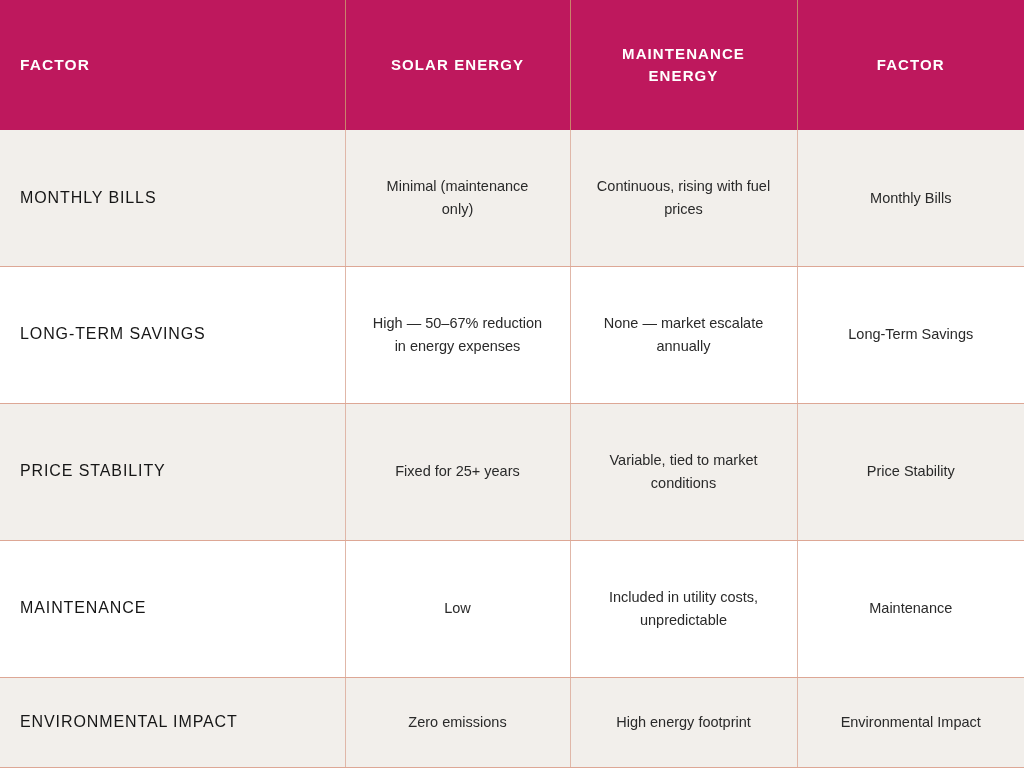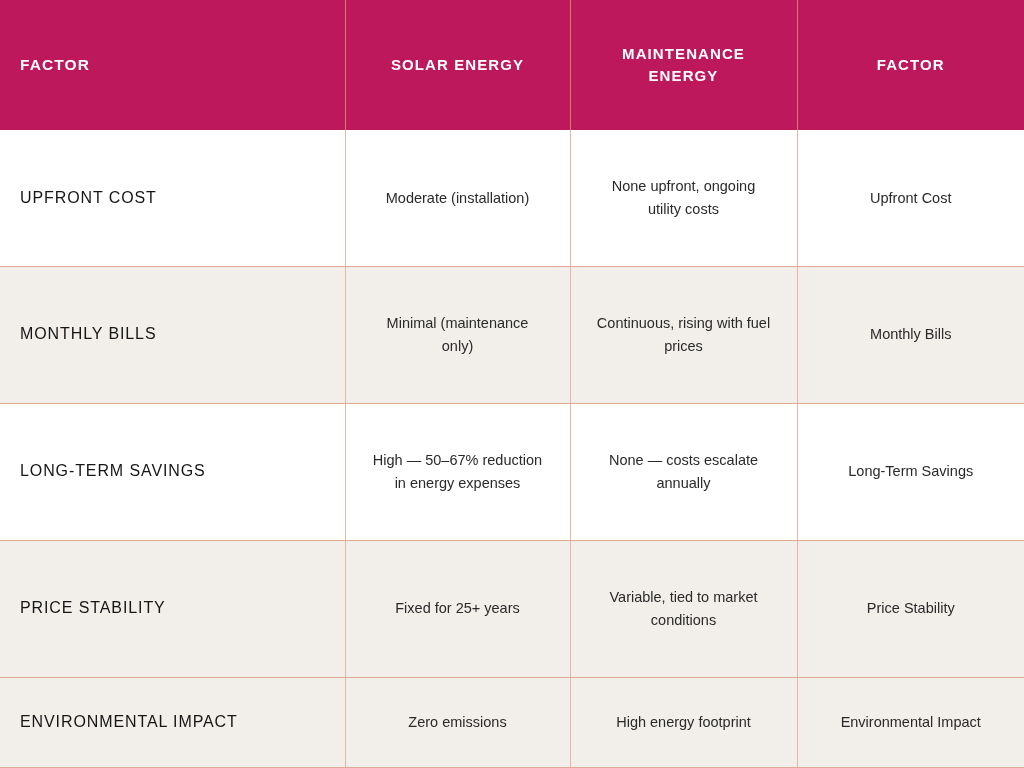--- a/index.html
+++ b/index.html
@@ -102,48 +102,48 @@
   <thead>
     <tr>
       <th class="hdr-factor">FACTOR</th>
       <th class="hdr-center">SOLAR ENERGY</th>
       <th class="hdr-center">MAINTENANCE ENERGY</th>
       <th class="hdr-center">FACTOR</th>
     </tr>
   </thead>
 
   <tbody>
-    <tr class="row-light">
-      <td class="cell-factor">UPFRONT COST</td>
-      <td class="cell-value">Moderate (installation)</td>
-      <td class="cell-value">None upfront, ongoing utility costs</td>
-      <td class="cell-value-right">Upfront Cost</td>
-    </tr>
 
     <tr class="row-tint">
       <td class="cell-factor">MONTHLY BILLS</td>
       <td class="cell-value">Minimal (maintenance only)</td>
       <td class="cell-value">Continuous, rising with fuel prices</td>
       <td class="cell-value-right">Monthly Bills</td>
     </tr>
 
     <tr class="row-light">
       <td class="cell-factor">LONG-TERM SAVINGS</td>
       <td class="cell-value">High — 50–67% reduction in energy expenses</td>
-      <td class="cell-value">None — costs escalate annually</td>
+      <td class="cell-value">None — market escalate annually</td>
       <td class="cell-value-right">Long-Term Savings</td>
     </tr>
 
     <tr class="row-tint">
       <td class="cell-factor">PRICE STABILITY</td>
       <td class="cell-value">Fixed for 25+ years</td>
       <td class="cell-value">Variable, tied to market conditions</td>
       <td class="cell-value-right">Price Stability</td>
     </tr>
 
+    <tr class="row-light">
+      <td class="cell-factor">MAINTENANCE</td>
+      <td class="cell-value">Low</td>
+      <td class="cell-value">Included in utility costs, unpredictable</td>
+      <td class="cell-value-right">Maintenance</td>
+    </tr>
 
     <tr class="row-tint">
       <td class="cell-factor">ENVIRONMENTAL IMPACT</td>
       <td class="cell-value">Zero emissions</td>
       <td class="cell-value">High energy footprint</td>
       <td class="cell-value-right">Environmental Impact</td>
     </tr>
   </tbody>
 </table>
 

